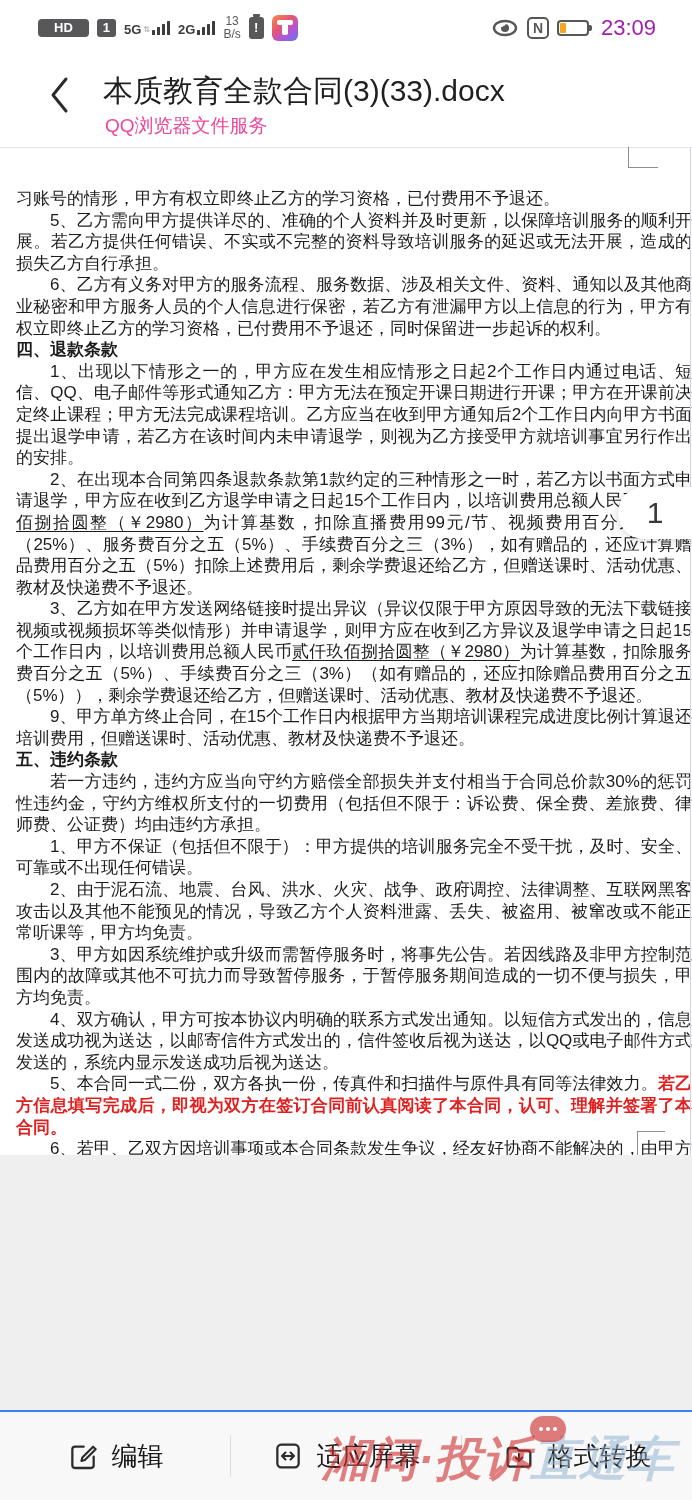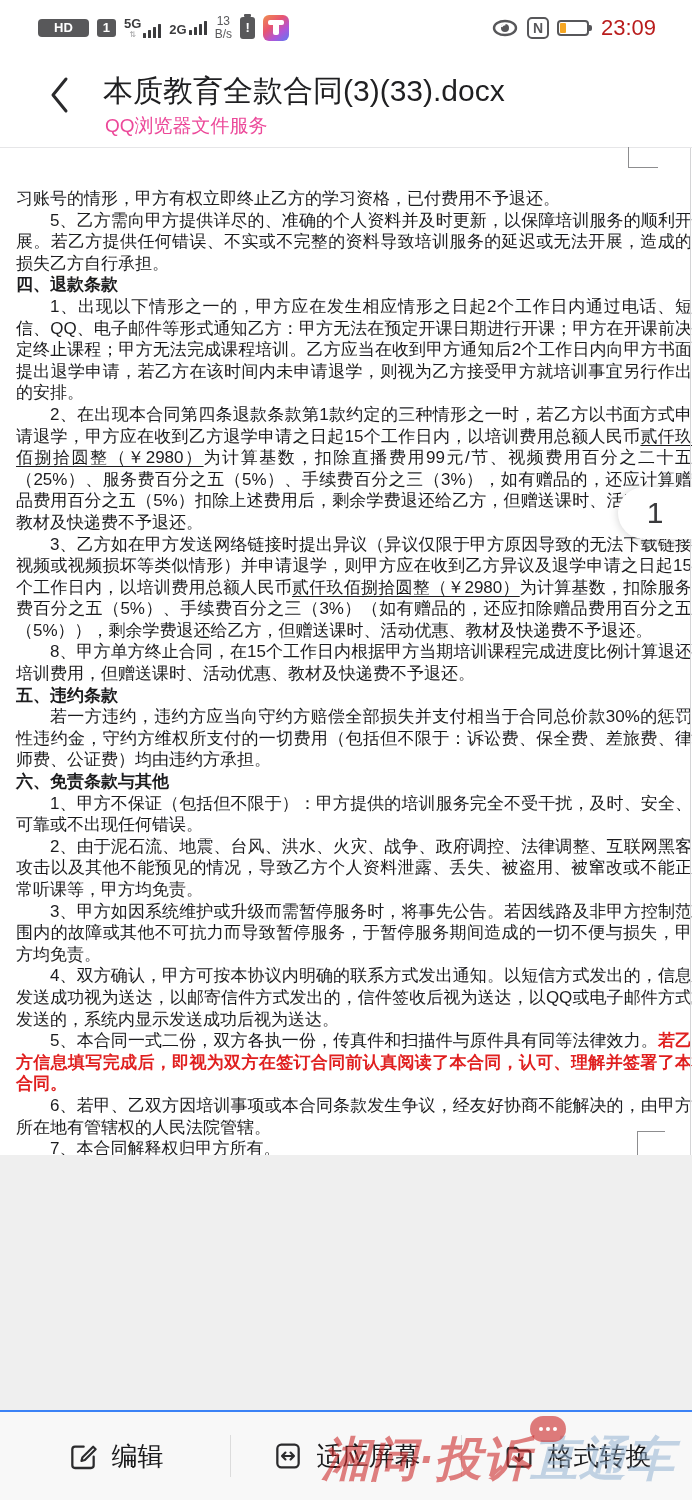--- a/index.html
+++ b/index.html
@@ -29,21 +29,21 @@
   .app-ico::before { content:""; position:absolute; top:5px; left:5px; width:16px; height:5px;
     background:#fff; border-radius:2px; }
   .app-ico::after { content:""; position:absolute; top:10px; left:10px; width:6px; height:10px;
     background:#fff; border-radius:0 0 2px 2px; }
   .nfc-box { width:22px; height:22px; border:2px solid #57575a; border-radius:5px;
     display:flex; align-items:center; justify-content:center; font-size:14px; font-weight:bold; color:#57575a; }
   .battery-h { position:relative; width:32px; height:16px; border:2px solid #57575a; border-radius:4px; }
   .battery-h::after { content:""; position:absolute; right:-5px; top:3px; width:3px; height:6px;
     background:#57575a; border-radius:0 2px 2px 0; }
   .battery-fill { position:absolute; left:1px; top:1px; width:6px; height:10px; background:#f5a623; border-radius:1px; }
-  .sb-time { font-size:22px; color:#b91c1c; margin-left:4px; }
+  .sb-time { font-size:22px; color:#a21caf; margin-left:4px; }
 
   
   .header { position:absolute; top:55px; left:8px; width:692px; height:92px; background:#fff; }
   .back-btn { position:absolute; left:40px; top:18px; width:34px; height:44px; display:flex; align-items:center; }
   .title { position:absolute; left:95px; top:16px; width:500px; font-size:30px; color:#1f1f21;
     white-space:nowrap; overflow:hidden; }
   .subtitle { position:absolute; left:97px; top:58px; font-size:19px; color:#ec4899; }
   .menu-dots { position:absolute; right:32px; top:92px; display:flex; gap:9px; }
   .menu-dots i { width:7px; height:7px; border-radius:50%; background:#141414; display:block; }
   .header-sep { position:absolute; top:147px; left:0; width:692px; height:1px; background:#e6e6e8; }
@@ -91,21 +91,21 @@
 </head>
 <body>
 
 <div class="screen">
 
   <div class="status-bar">
     <div class="sb-left">
       <span class="sb-badge">HD</span>
       <span class="sb-badge sim">1</span>
       <span class="sig-group">
-        <span style="display:flex;flex-direction:column;align-items:center;gap:2px;">
+        <span style="display:flex;flex-direction:row;align-items:center;gap:2px;">
           <span class="sig-label">5G</span>
           <span class="sig-sub">⇅</span>
         </span>
         <span class="bars">
           <i style="height:5px"></i>
             <i style="height:8px"></i>
             <i style="height:11px"></i>
             <i style="height:14px"></i>
         </span>
       </span>
@@ -152,28 +152,28 @@
         <i></i>
         <i></i>
       </div>
   </div>
   <div class="header-sep"></div>
 
   <div class="doc">
     <div id="paras">
         <p class="para"><span>习账号的情形，甲方有权立即终止乙方的学习资格，已付费用不予退还。</span></p>
         <p class="para indent"><span>5、乙方需向甲方提供详尽的、准确的个人资料并及时更新，以保障培训服务的顺利开展。若乙方提供任何错误、不实或不完整的资料导致培训服务的延迟或无法开展，造成的损失乙方自行承担。</span></p>
+        <p class="para indent"><span>6、乙方有义务对甲方的服务流程、服务数据、涉及相关文件、资料、通知以及其他商业秘密和甲方服务人员的个人信息进行保密，若乙方有泄漏甲方以上信息的行为，甲方有权立即终止乙方的学习资格，已付费用不予退还，同时保留进一步起诉的权利。</span></p>
         <p class="para bold"><span>四、退款条款</span></p>
         <p class="para indent"><span>1、出现以下情形之一的，甲方应在发生相应情形之日起2个工作日内通过电话、短信、QQ、电子邮件等形式通知乙方：甲方无法在预定开课日期进行开课；甲方在开课前决定终止课程；甲方无法完成课程培训。乙方应当在收到甲方通知后2个工作日内向甲方书面提出退学申请，若乙方在该时间内未申请退学，则视为乙方接受甲方就培训事宜另行作出的安排。</span></p>
         <p class="para indent"><span>2、在出现本合同第四条退款条款第1款约定的三种情形之一时，若乙方以书面方式申请退学，甲方应在收到乙方退学申请之日起15个工作日内，以培训费用总额人民币</span><span class="u">贰仟玖佰捌拾圆整（￥2980）</span><span>为计算基数，扣除直播费用99元/节、视频费用百分之二十五（25%）、服务费百分之五（5%）、手续费百分之三（3%），如有赠品的，还应计算赠品费用百分之五（5%）扣除上述费用后，剩余学费退还给乙方，但赠送课时、活动优惠、教材及快递费不予退还。</span></p>
         <p class="para indent"><span>3、乙方如在甲方发送网络链接时提出异议（异议仅限于甲方原因导致的无法下载链接视频或视频损坏等类似情形）并申请退学，则甲方应在收到乙方异议及退学申请之日起15个工作日内，以培训费用总额人民币</span><span class="u">贰仟玖佰捌拾圆整（￥2980）</span><span>为计算基数，扣除服务费百分之五（5%）、手续费百分之三（3%）（如有赠品的，还应扣除赠品费用百分之五（5%）），剩余学费退还给乙方，但赠送课时、活动优惠、教材及快递费不予退还。</span></p>
-        <p class="para indent"><span>8、甲方单方终止合同，在15个工作日内根据甲方当期培训课程完成进度比例计算退还培训费用，但赠送课时、活动优惠、教材及快递费不予退还。</span></p>
+        <p class="para indent"><span>9、甲方单方终止合同，在15个工作日内根据甲方当期培训课程完成进度比例计算退还培训费用，但赠送课时、活动优惠、教材及快递费不予退还。</span></p>
         <p class="para bold"><span>五、违约条款</span></p>
         <p class="para indent"><span>若一方违约，违约方应当向守约方赔偿全部损失并支付相当于合同总价款30%的惩罚性违约金，守约方维权所支付的一切费用（包括但不限于：诉讼费、保全费、差旅费、律师费、公证费）均由违约方承担。</span></p>
-        <p class="para bold"><span>六、免责条款与其他</span></p>
         <p class="para indent"><span>1、甲方不保证（包括但不限于）：甲方提供的培训服务完全不受干扰，及时、安全、可靠或不出现任何错误。</span></p>
         <p class="para indent"><span>2、由于泥石流、地震、台风、洪水、火灾、战争、政府调控、法律调整、互联网黑客攻击以及其他不能预见的情况，导致乙方个人资料泄露、丢失、被盗用、被窜改或不能正常听课等，甲方均免责。</span></p>
         <p class="para indent"><span>3、甲方如因系统维护或升级而需暂停服务时，将事先公告。若因线路及非甲方控制范围内的故障或其他不可抗力而导致暂停服务，于暂停服务期间造成的一切不便与损失，甲方均免责。</span></p>
         <p class="para indent"><span>4、双方确认，甲方可按本协议内明确的联系方式发出通知。以短信方式发出的，信息发送成功视为送达，以邮寄信件方式发出的，信件签收后视为送达，以QQ或电子邮件方式发送的，系统内显示发送成功后视为送达。</span></p>
         <p class="para indent"><span>5、本合同一式二份，双方各执一份，传真件和扫描件与原件具有同等法律效力。</span><span class="red">若乙方信息填写完成后，即视为双方在签订合同前认真阅读了本合同，认可、理解并签署了本合同。</span></p>
         <p class="para indent"><span>6、若甲、乙双方因培训事项或本合同条款发生争议，经友好协商不能解决的，由甲方所在地有管辖权的人民法院管辖。</span></p>
         <p class="para indent"><span>7、本合同解释权归甲方所有。</span></p>
         <p class="para indent"><span>（以下无正文）</span></p>
       </div>
     <div class="sig-row">

